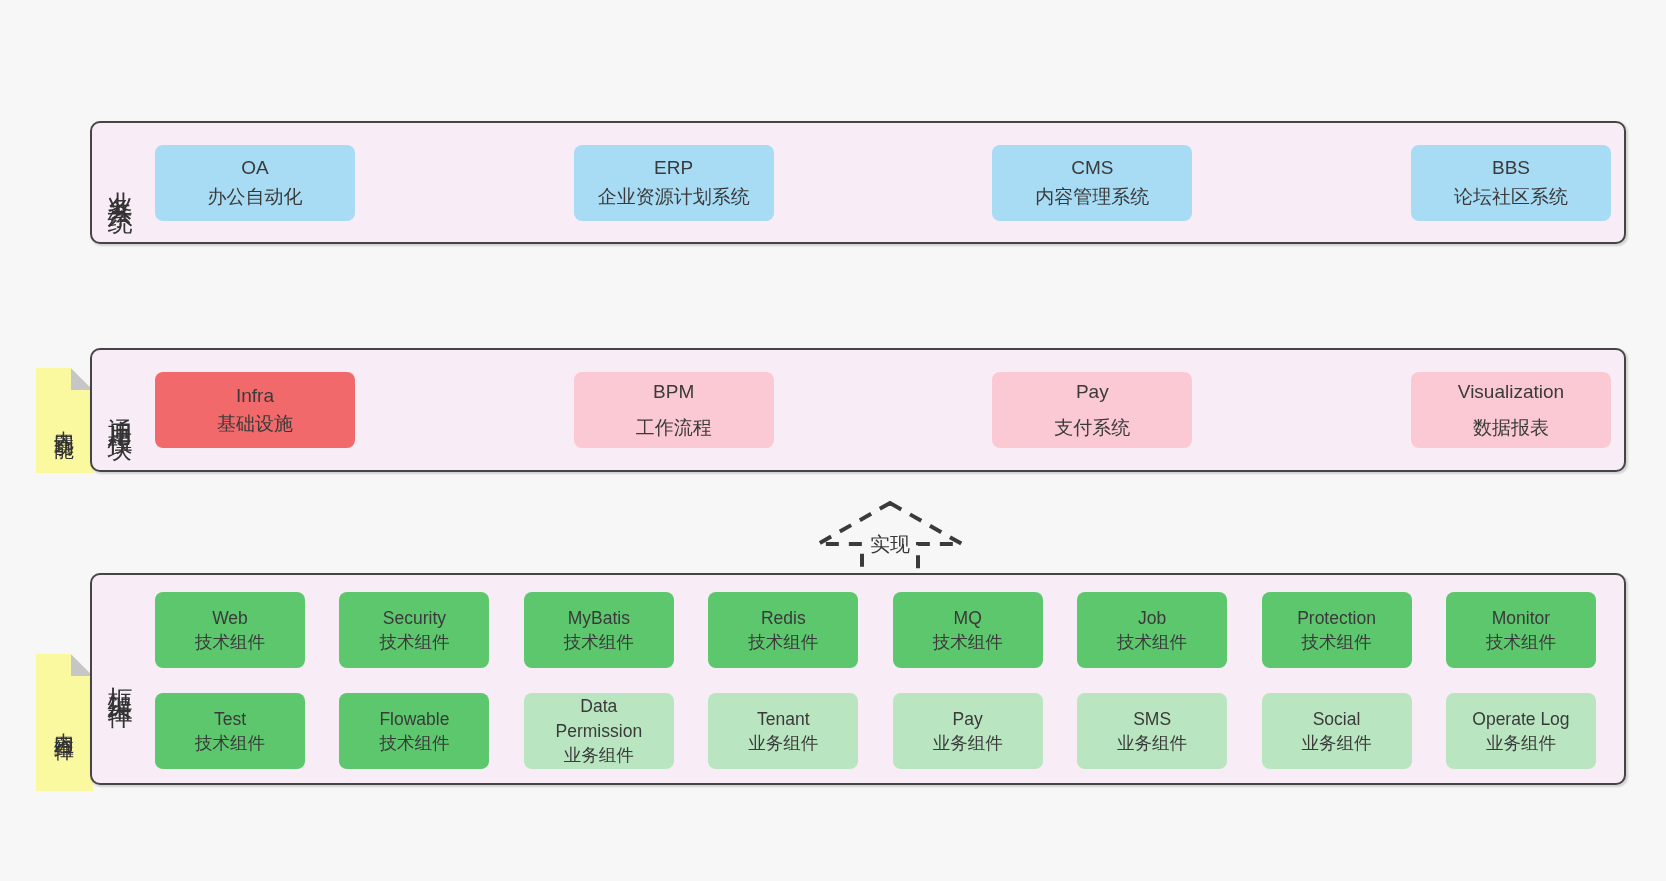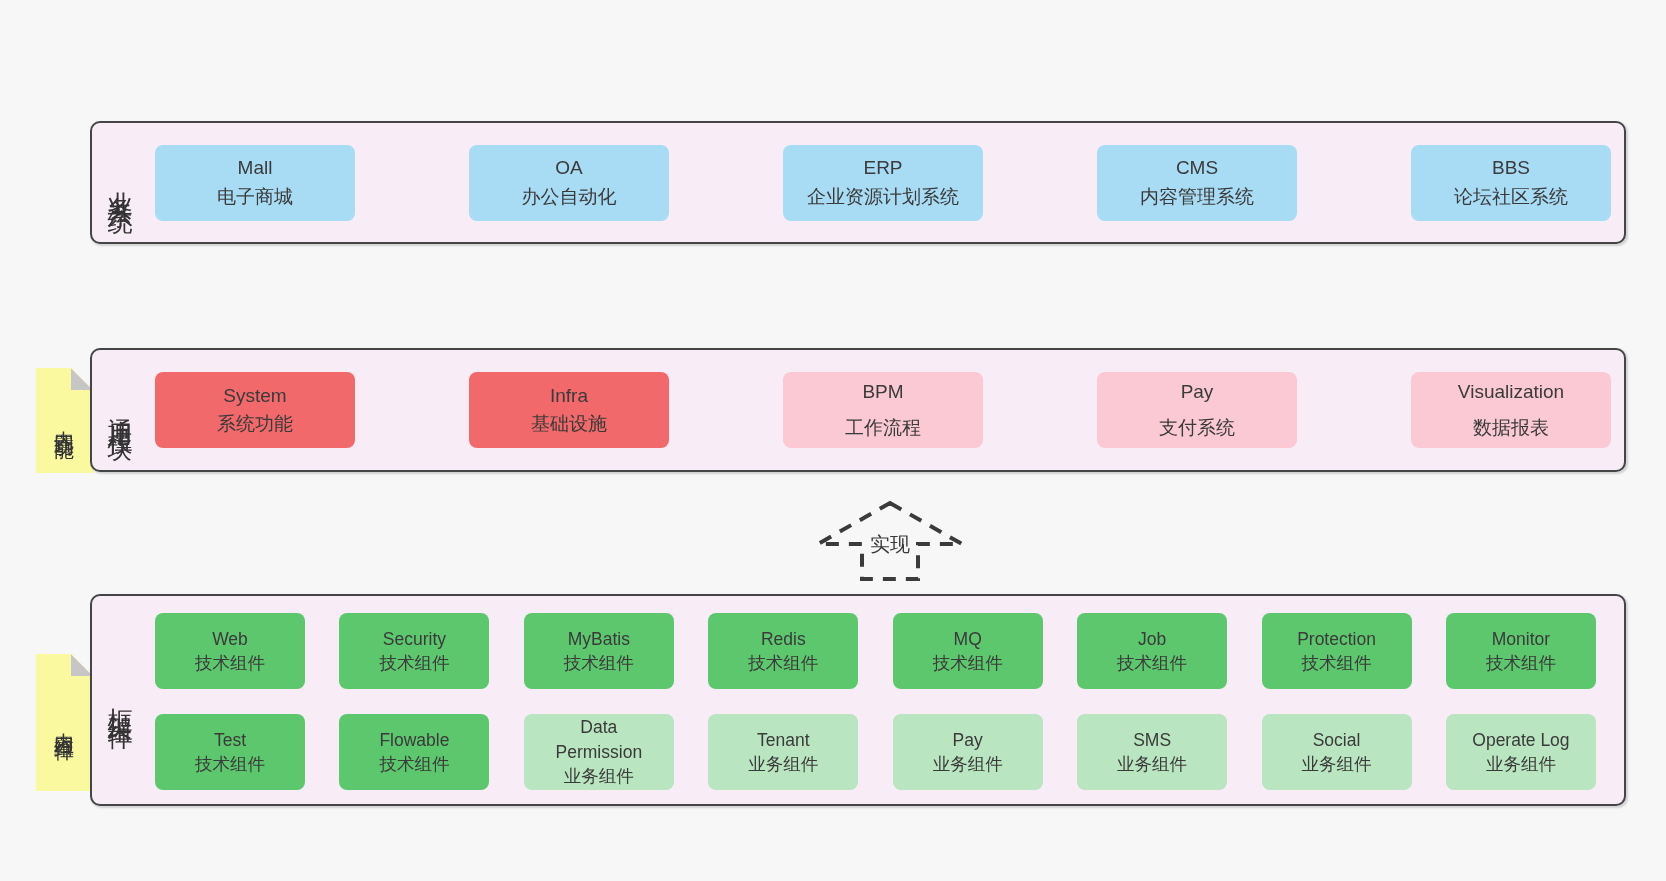--- a/index.html
+++ b/index.html
@@ -12,21 +12,21 @@
   html,body{ width:1666px; height:881px; background:var(--page_bg);
     font-family:"Liberation Sans","DejaVu Sans",sans-serif; color:var(--text); }
   #stage{ position:relative; width:1666px; height:881px; overflow:hidden; }
 
   
   .layer{ position:absolute; left:90px; width:1536px; background:var(--layer_bg);
     border:2.5px solid var(--layer_border); border-radius:10px;
     box-shadow:1.5px 1.5px 2px rgba(0,0,0,.15); }
   #layer-business{ top:121px; height:123px; }
   #layer-modules{ top:348px; height:124px; }
-  #layer-components{ top:594px; height:212px; }
+  #layer-components{ top:573px; height:212px; }
 
   .vlabel{ position:absolute; left:14px; top:50%; transform:translateY(-50%);
     writing-mode:vertical-rl; text-orientation:upright; font-size:25px;
     letter-spacing:6px; line-height:1.1; color:#333; white-space:nowrap; }
 
   
   .boxes{ position:absolute; left:63px; right:13px; display:flex;
     justify-content:space-between; }
   .boxes.mid-v{ top:50%; transform:translateY(-50%); }
   .boxes.row-1{ top:17px; right:28px; }
@@ -73,24 +73,20 @@
   </div>
   <div class="sticky" id="sticky-components">
     <span class="fold"></span>
     <span class="vtext">内置组件</span>
   </div>
 
   <section class="layer" id="layer-business">
     <div class="vlabel">业务系统</div>
     <div class="boxes mid-v">
         <div class="box c-blue">
-          <div class="box-line">Mall</div>
-          <div class="box-line">电子商城</div>
-        </div>
-        <div class="box c-blue">
           <div class="box-line">OA</div>
           <div class="box-line">办公自动化</div>
         </div>
         <div class="box c-blue">
           <div class="box-line">ERP</div>
           <div class="box-line">企业资源计划系统</div>
         </div>
         <div class="box c-blue">
           <div class="box-line">CMS</div>
           <div class="box-line">内容管理系统</div>
@@ -99,24 +95,20 @@
           <div class="box-line">BBS</div>
           <div class="box-line">论坛社区系统</div>
         </div>
       </div>
   </section>
 
 
   <section class="layer" id="layer-modules">
     <div class="vlabel">通用模块</div>
     <div class="boxes mid-v">
-        <div class="box c-red">
-          <div class="box-line">System</div>
-          <div class="box-line">系统功能</div>
-        </div>
         <div class="box c-red">
           <div class="box-line">Infra</div>
           <div class="box-line">基础设施</div>
         </div>
         <div class="box c-pink">
           <div class="box-line">BPM</div>
           <div class="box-line">工作流程</div>
         </div>
         <div class="box c-pink">
           <div class="box-line">Pay</div>

